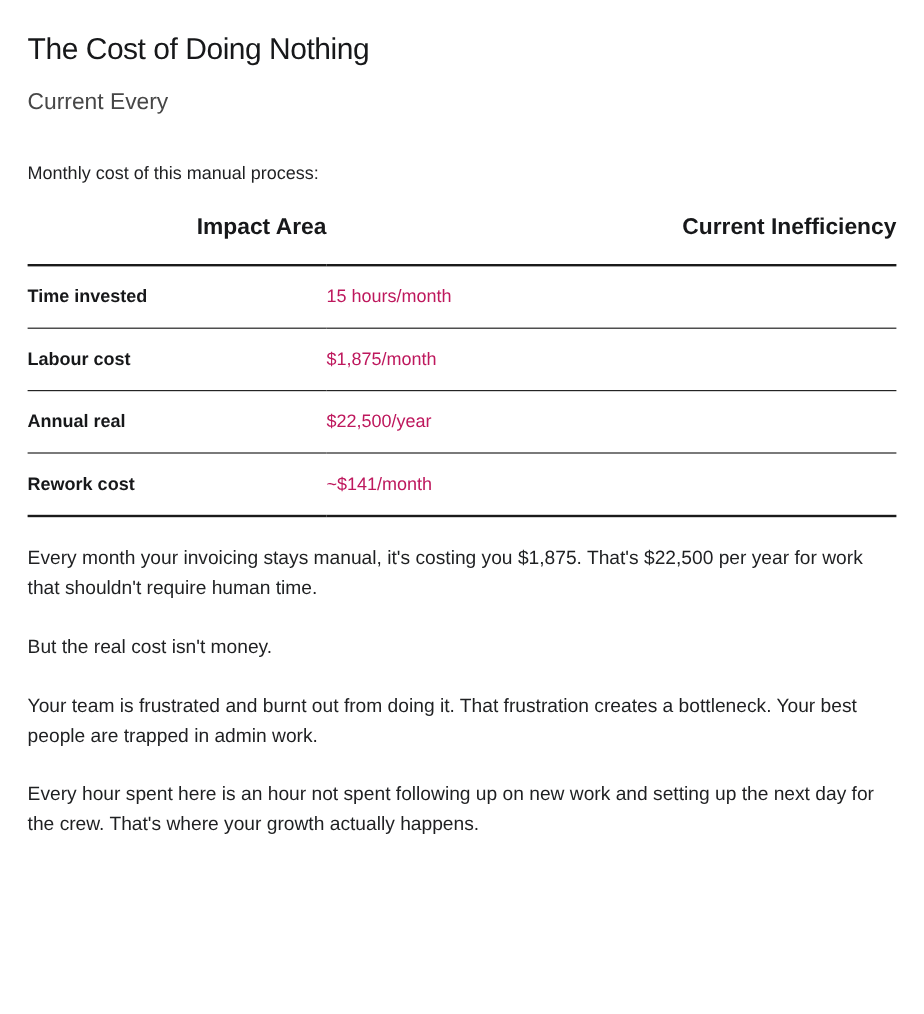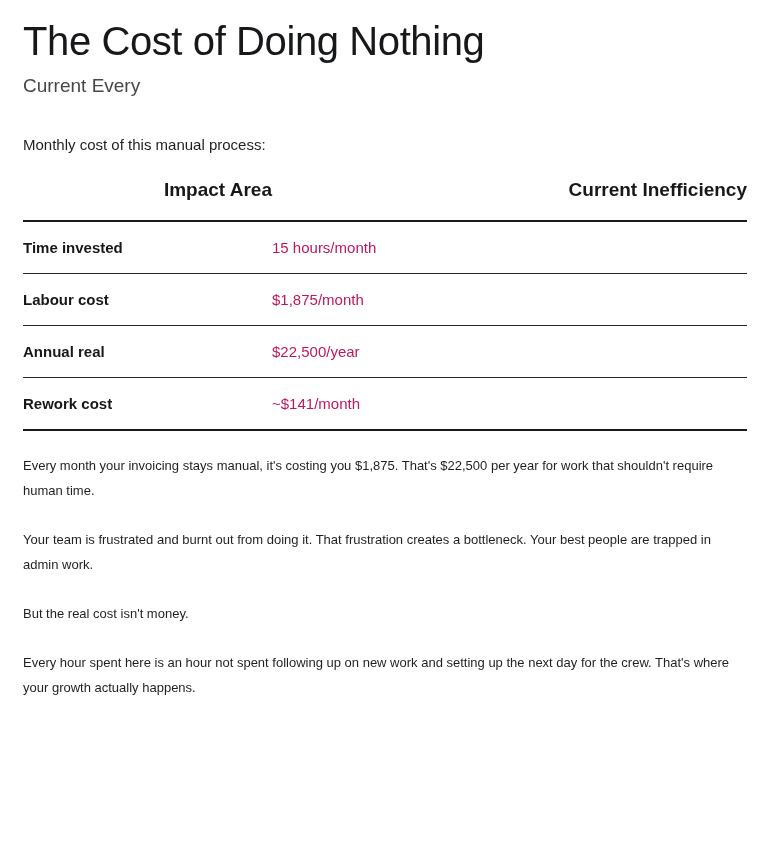--- a/index.html
+++ b/index.html
@@ -19,21 +19,21 @@
   .page {
     width: 770px;
     height: 845px;
     box-sizing: border-box;
     padding: 0 23px;
     background: #ffffff;
     position: relative;
   }
 
   .doc-title {
-    font-size: 40px;
+    font-size: 25px;
     font-weight: 400;
     line-height: 46px;
     letter-spacing: -0.4px;
     color: #17181a;
     margin: 0;
     padding-top: 18px;
   }
 
   .doc-subtitle {
     font-size: 19px;
@@ -88,21 +88,21 @@
 
   .impact-table tr:last-child td {
     border-bottom: 2px solid #1a1a1a;
   }
 
   .col-area  { width: 249px; }
   .col-value { width: 475px; }
 
   .body-copy {
     width: 716px;
-    font-size: 13px;
+    font-size: 16px;
     line-height: 25px;
     color: #1f2022;
     margin: 0;
     padding-top: 24px;
   }
   .body-copy.first { padding-top: 22px; }
 </style>
 </head>
 <body>
 
@@ -140,19 +140,19 @@
       </tr>
       <tr>
         <td class="cell-label">Rework cost</td>
         <td>~$141/month</td>
       </tr>
     </tbody>
   </table>
 
   <p class="body-copy first">Every month your invoicing stays manual, it's costing you $1,875. That's $22,500 per year for work that shouldn't require human time.</p>
 
+  <p class="body-copy">But the real cost isn't money.</p>
+
   <p class="body-copy">Your team is frustrated and burnt out from doing it. That frustration creates a bottleneck. Your best people are trapped in admin work.</p>
-
-  <p class="body-copy">But the real cost isn't money.</p>
 
   <p class="body-copy">Every hour spent here is an hour not spent following up on new work and setting up the next day for the crew. That's where your growth actually happens.</p>
 
 </div>
 
 </body></html>

